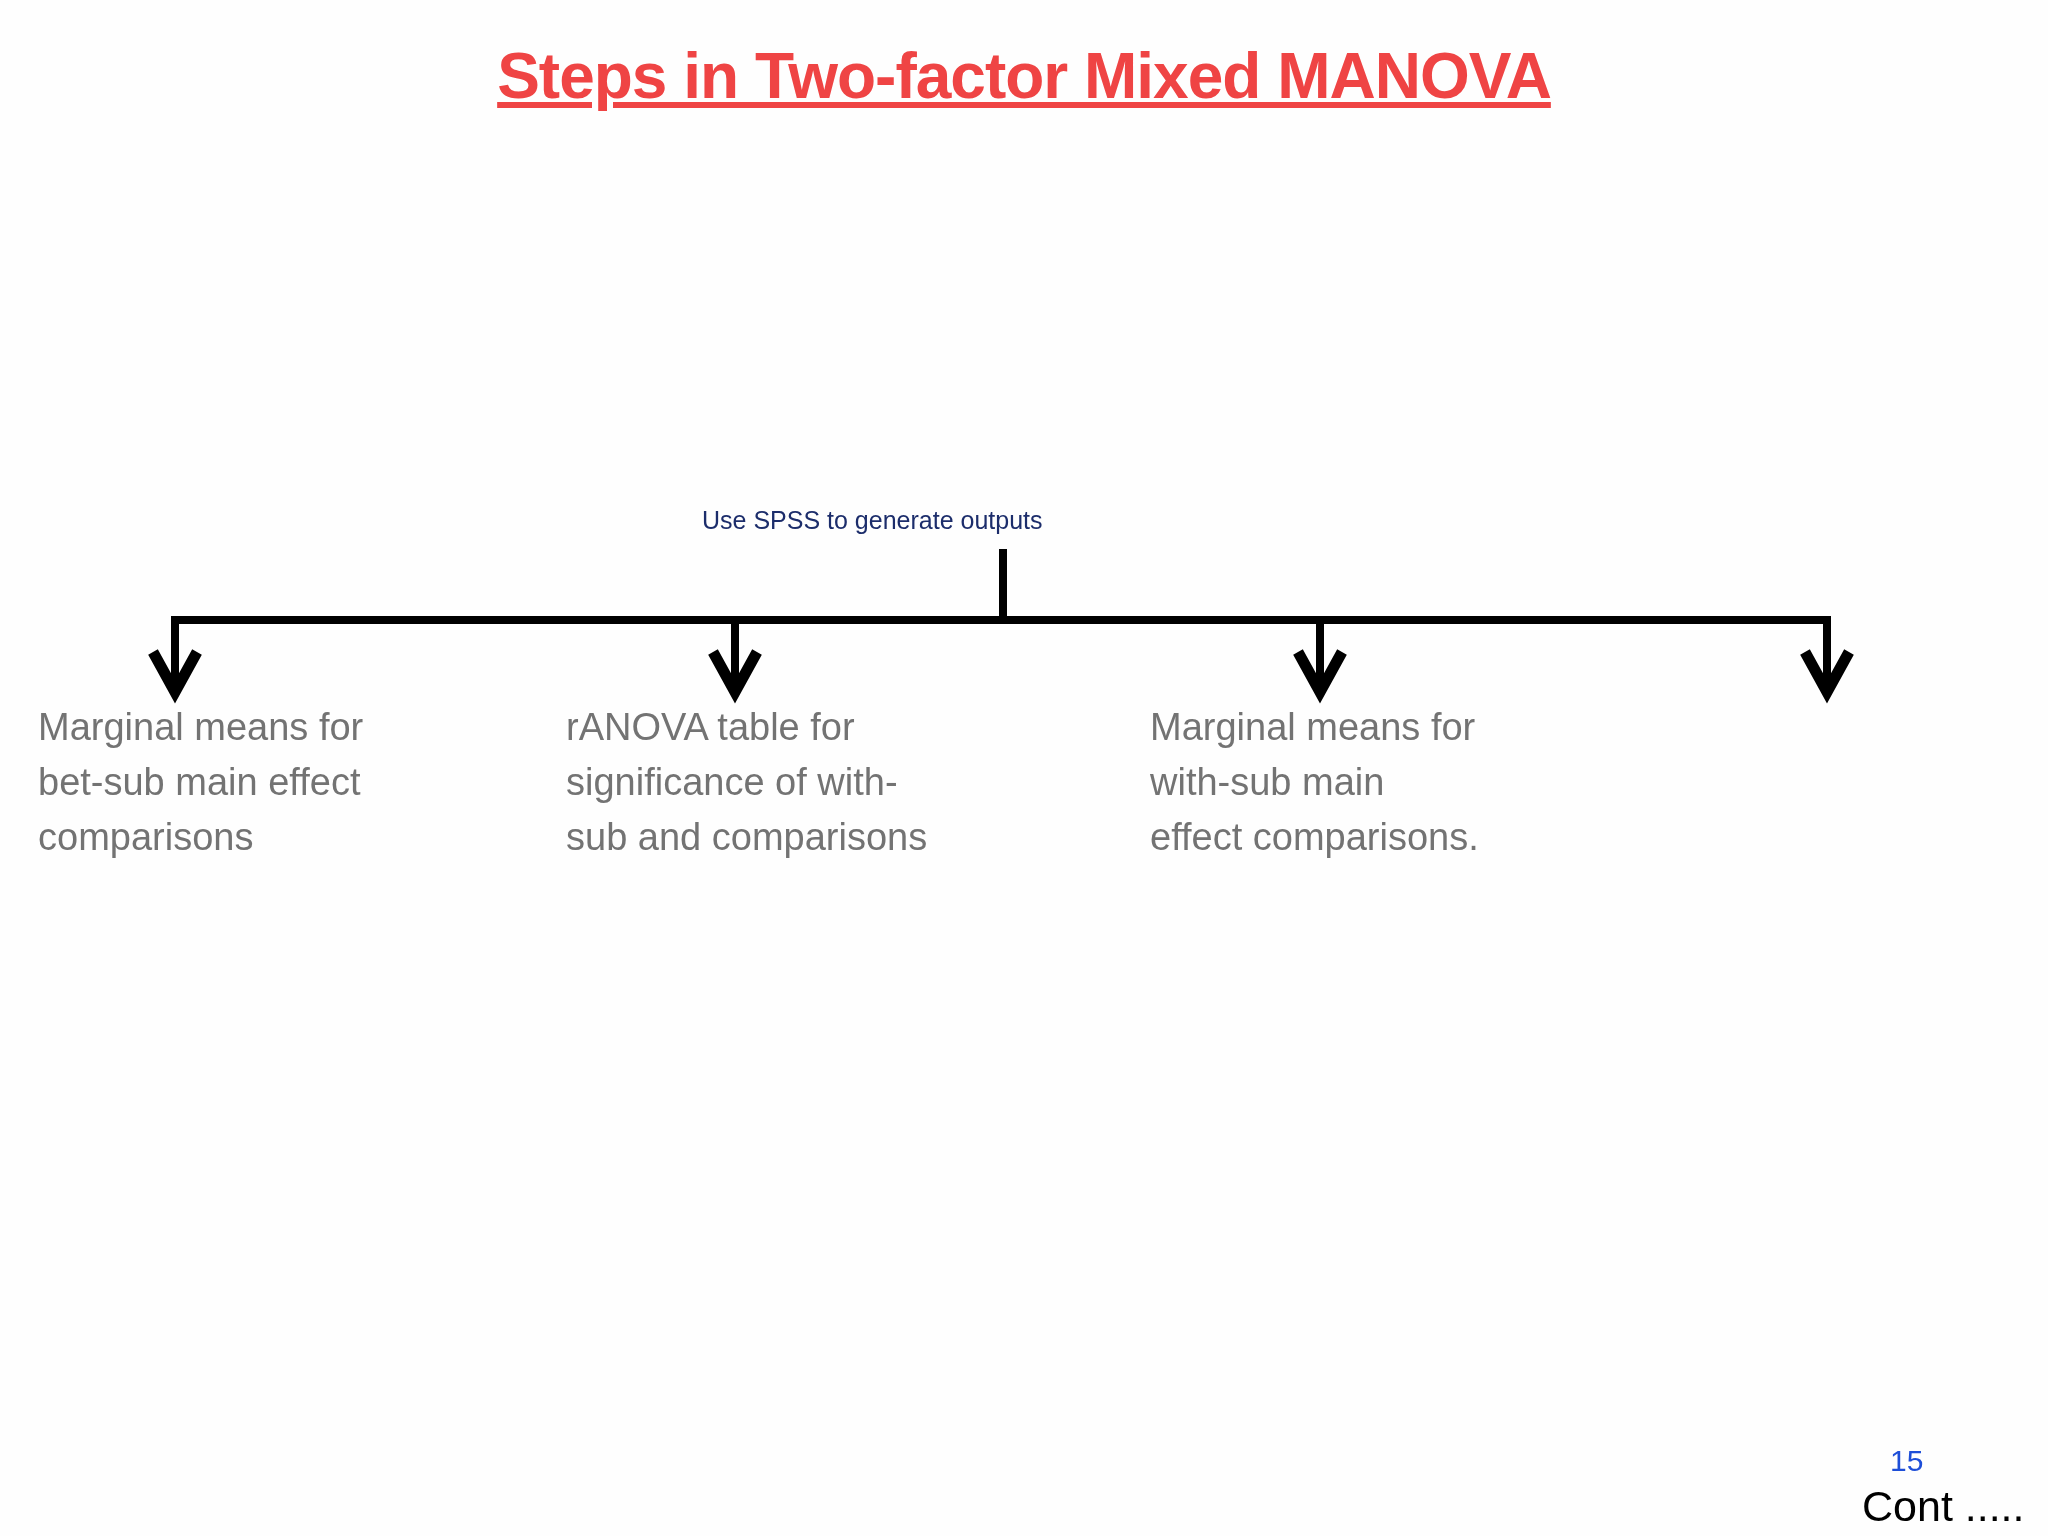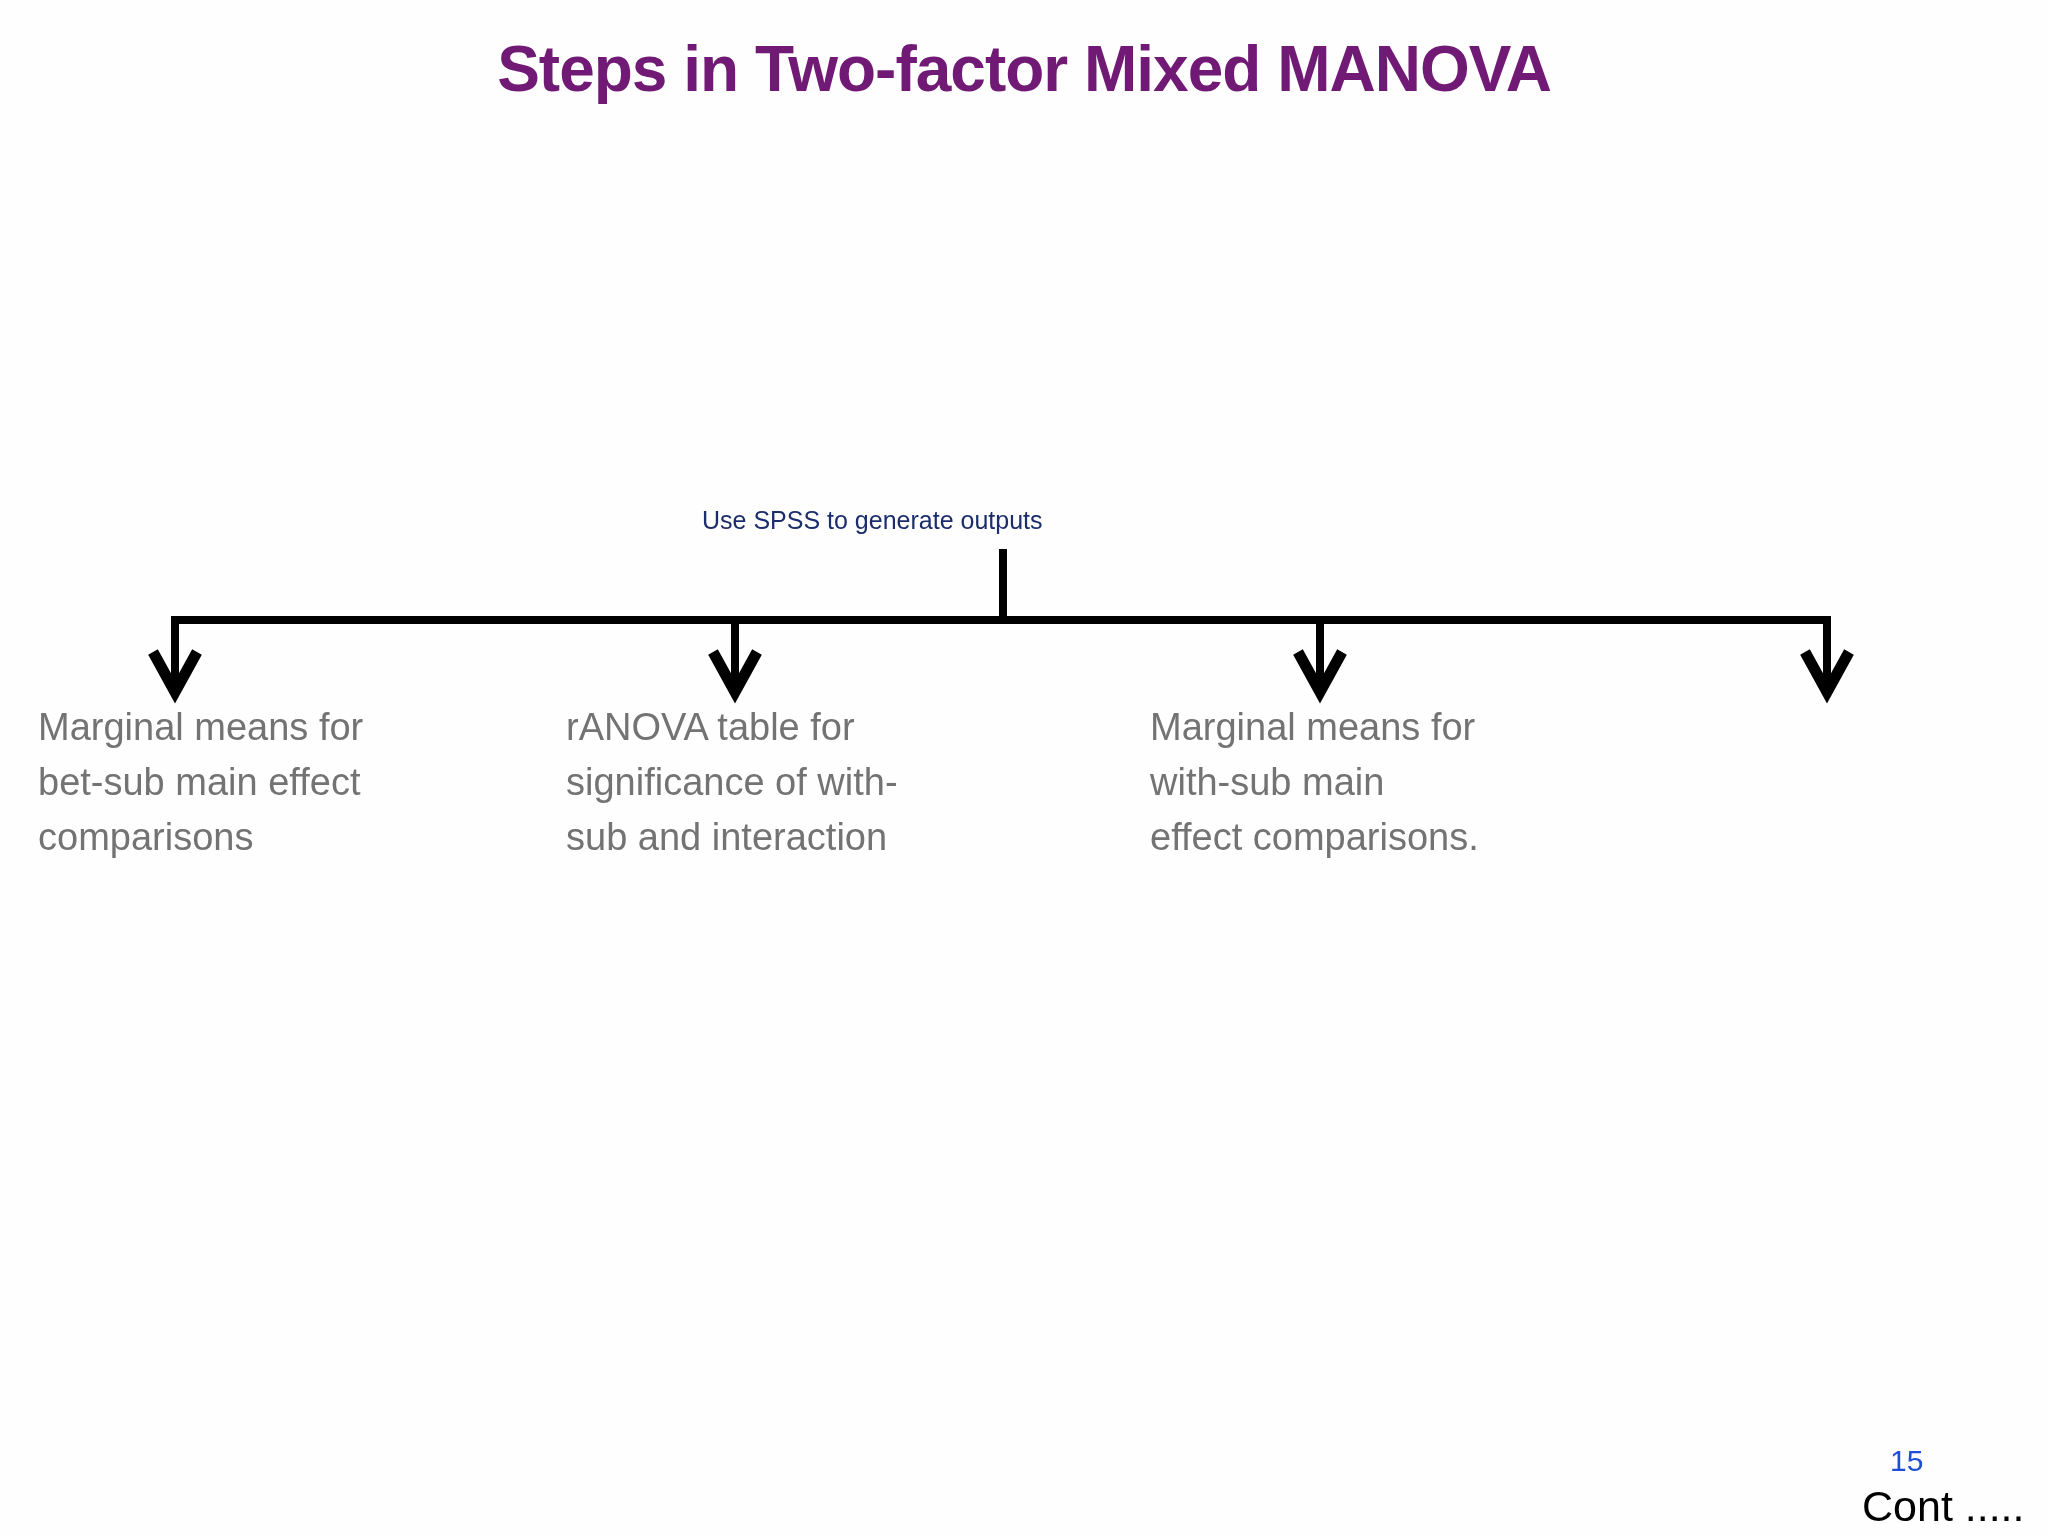--- a/index.html
+++ b/index.html
@@ -13,29 +13,30 @@
     position: relative;
     overflow: hidden;
     font-family: "Liberation Sans", sans-serif;
   }
   .slide {
     position: absolute;
     inset: 0;
   }
   .title {
     position: absolute;
-    top: 32px;
+    top: 39px;
     left: 0;
     width: 100%;
     margin: 0;
     text-align: center;
     font-size: 64px;
     font-weight: bold;
     letter-spacing: -1px;
-    color: #701a75;
+    color: #ef4444;
+    text-decoration: underline;
   }
   .root-label {
     position: absolute;
     left: 702px;
     top: 496px;
     font-size: 25px;
     line-height: 48px;
     color: #1c2d6b;
   }
   .connector {
@@ -109,21 +110,21 @@
       <path d="M 1805 652 L 1827 692 L 1849 652" fill="none" stroke="#000" stroke-width="11"></path>
     </g>
   </svg>
 
   <div class="branch-label branch-1">Marginal means for
 bet-sub main effect
 comparisons</div>
 
   <div class="branch-label branch-2">rANOVA table for
 significance of with-
-sub and interaction</div>
+sub and comparisons</div>
 
   <div class="branch-label branch-3">Marginal means for
 with-sub main
 effect comparisons.</div>
 
 
   <div class="page-number">15</div>
 
   <div class="continuation">Cont .....</div>
 

